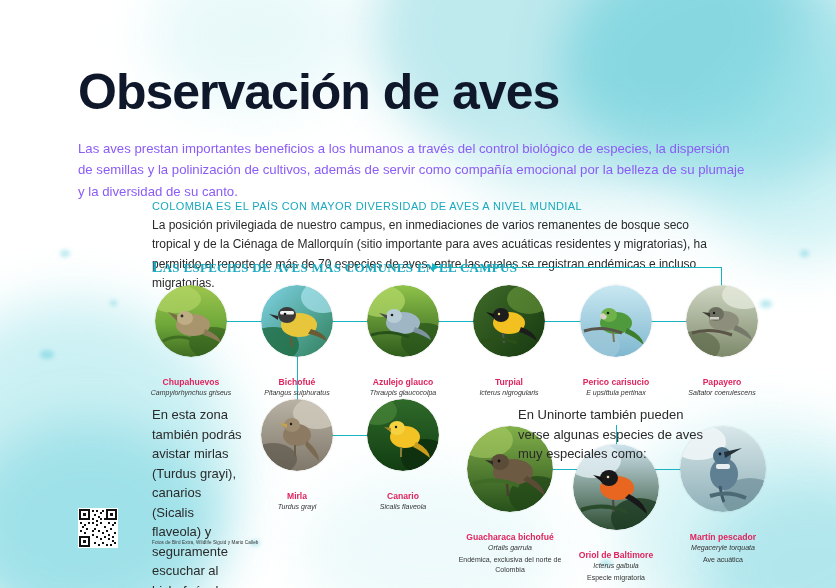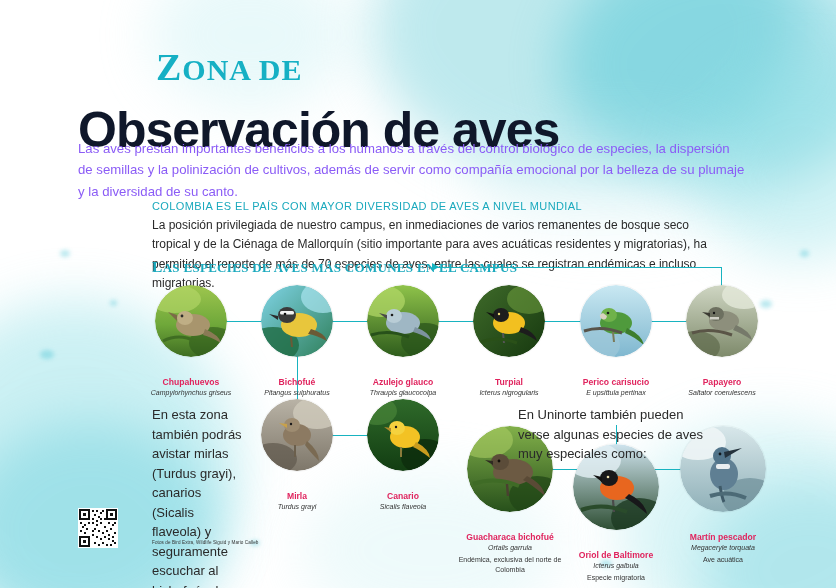--- a/index.html
+++ b/index.html
@@ -147,23 +147,20 @@
   <div class="speck" style="left:60px;top:250px;width:10px;height:7px;"></div>
   <div class="speck" style="left:110px;top:300px;width:7px;height:6px;"></div>
   <div class="speck" style="left:40px;top:350px;width:14px;height:9px;"></div>
   <div class="speck" style="left:760px;top:300px;width:12px;height:8px;"></div>
   <div class="speck" style="left:800px;top:250px;width:9px;height:7px;"></div>
   <div class="speck" style="left:250px;top:540px;width:10px;height:6px;"></div>
   <div class="speck" style="left:600px;top:560px;width:12px;height:7px;"></div>
 </div>
 
 <div class="titles">
-  <div class="zona">
-    <span class="cap">Z</span><span>ONA DE</span>
-  </div>
   <div class="obs">Observación de aves</div>
 </div>
 
 <div class="intro">Las aves prestan importantes beneficios a los humanos a través del control biológico de especies, la dispersión de semillas y la polinización de cultivos, además de servir como compañía emocional por la belleza de su plumaje y la diversidad de su canto.</div>
 
 <div class="sec1">COLOMBIA ES EL PAÍS CON MAYOR DIVERSIDAD DE AVES A NIVEL MUNDIAL</div>
 <div class="body1">La posición privilegiada de nuestro campus, en inmediaciones de varios remanentes de bosque seco tropical y de la Ciénaga de Mallorquín (sitio importante para aves acuáticas residentes y migratorias), ha permitido el reporte de más de 70 especies de aves, entre las cuales se registran endémicas e incluso migratorias.</div>
 
 <div class="sec2">
   <span class="c">L</span><span>AS ESPECIES DE AVES MÁS COMUNES EN EL CAMPUS</span>

